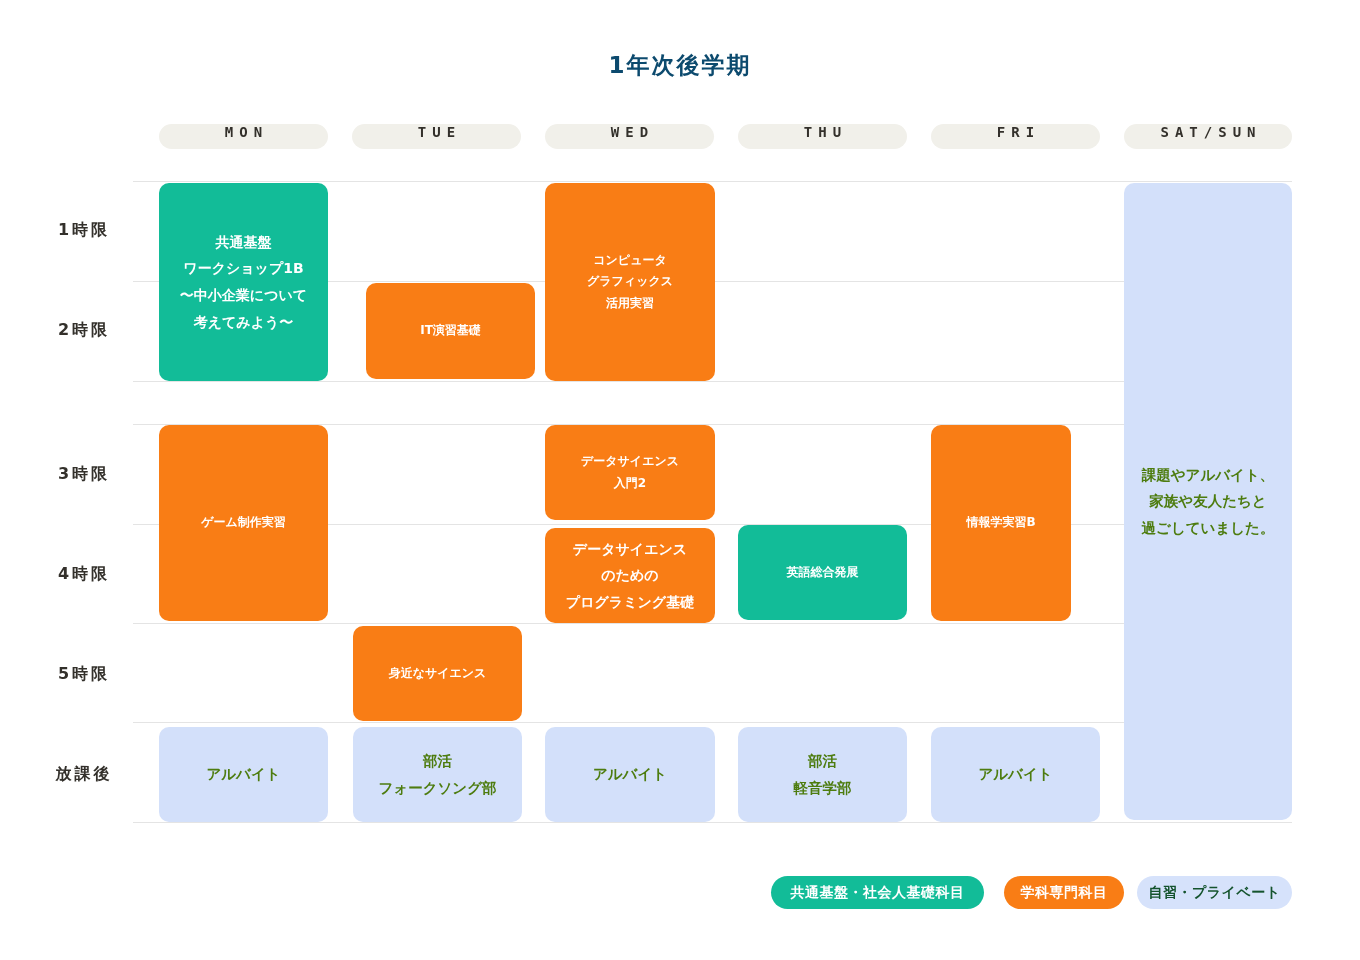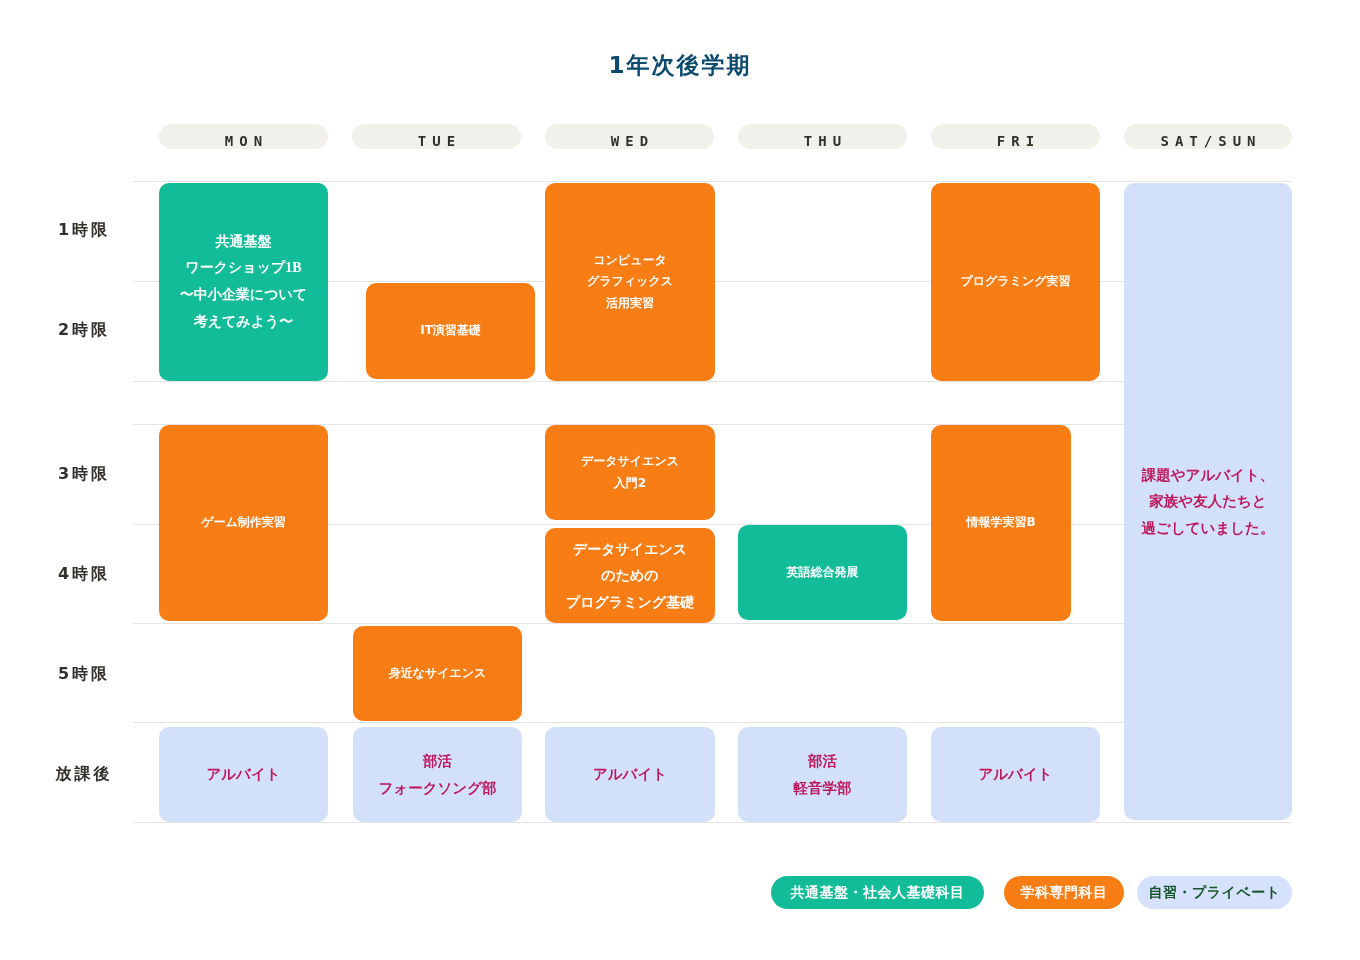--- a/index.html
+++ b/index.html
@@ -6,42 +6,42 @@
   #stage{
     position:relative;width:1360px;height:960px;background:#ffffff;overflow:hidden;
     font-family:"DejaVu Sans","Liberation Sans",sans-serif;color:#332e29;
   }
   .page-title{
     position:absolute;left:0;top:50px;width:100%;text-align:center;
     font-size:23px;font-weight:bold;letter-spacing:2px;color:#0c4a6e;
   }
   .day-pill{
     position:absolute;top:124px;height:25px;width:169px;border-radius:13px;
-    background:#f1f0ea;display:flex;align-items:flex-end;justify-content:center;
+    background:#f1f0ea;display:flex;align-items:flex-start;justify-content:center;
   }
   .day-pill span{
     font-family:"DejaVu Sans Mono","Liberation Mono",monospace;
     font-size:14px;font-weight:bold;letter-spacing:6px;margin-right:-6px;color:#33302b;
   }
   .period-label{
     position:absolute;left:36px;width:96px;height:30px;display:flex;align-items:center;justify-content:center;
     font-size:16px;font-weight:bold;letter-spacing:3px;color:#33302b;
   }
   .hline{position:absolute;left:133px;width:1159px;height:1px;background:#e4e4e4;}
   .cell{
     position:absolute;border-radius:10px;display:flex;align-items:center;justify-content:center;
     text-align:center;
   }
   .cell .cell-text{white-space:pre-line;font-weight:bold;}
-  .cell.green{background:#12bc98;font-family:Liberation Serif, serif;}
+  .cell.green{background:#12bc98;}
   .cell.orange{background:#f97d15;}
   .cell.green .cell-text,.cell.orange .cell-text{color:#ffffff;font-size:12px;line-height:1.8;}
   .cell.small-line .cell-text{font-size:14px;line-height:1.9;}
   .cell.blue{background:#d3e0fa;}
-  .cell.blue .cell-text{color:#be185d;font-size:14.5px;line-height:1.8;}
+  .cell.blue .cell-text{color:#4d7c0f;font-size:14.5px;line-height:1.8;}
   .lunch-band{
     position:absolute;left:159px;top:385px;width:942px;height:38px;border-radius:8px;
     background:#e9f3dc;display:flex;align-items:center;justify-content:center;
   }
   .lunch-band span{font-size:15px;font-weight:bold;letter-spacing:1px;color:#33302b;}
   .legend-pill{
     position:absolute;top:876px;height:33px;border-radius:17px;
     display:flex;align-items:center;justify-content:center;
   }
   .legend-pill span{font-size:14px;font-weight:bold;letter-spacing:0.5px;}
@@ -137,23 +137,20 @@
   </div>
 
   <div class="cell green" style="left:738px;top:525px;width:169px;height:95px">
     <span class="cell-text">英語総合発展</span>
   </div>
   <div class="cell blue" style="left:738px;top:727px;width:169px;height:95px">
     <span class="cell-text">部活
 軽音学部</span>
   </div>
 
-  <div class="cell orange" style="left:931px;top:183px;width:169px;height:198px">
-    <span class="cell-text">プログラミング実習</span>
-  </div>
   <div class="cell orange" style="left:931px;top:425px;width:140px;height:196px">
     <span class="cell-text">情報学実習B</span>
   </div>
   <div class="cell blue" style="left:931px;top:727px;width:169px;height:95px">
     <span class="cell-text">アルバイト</span>
   </div>
 
   <div class="cell blue" style="left:1124px;top:183px;width:168px;height:637px">
     <span class="cell-text">課題やアルバイト、
 家族や友人たちと

